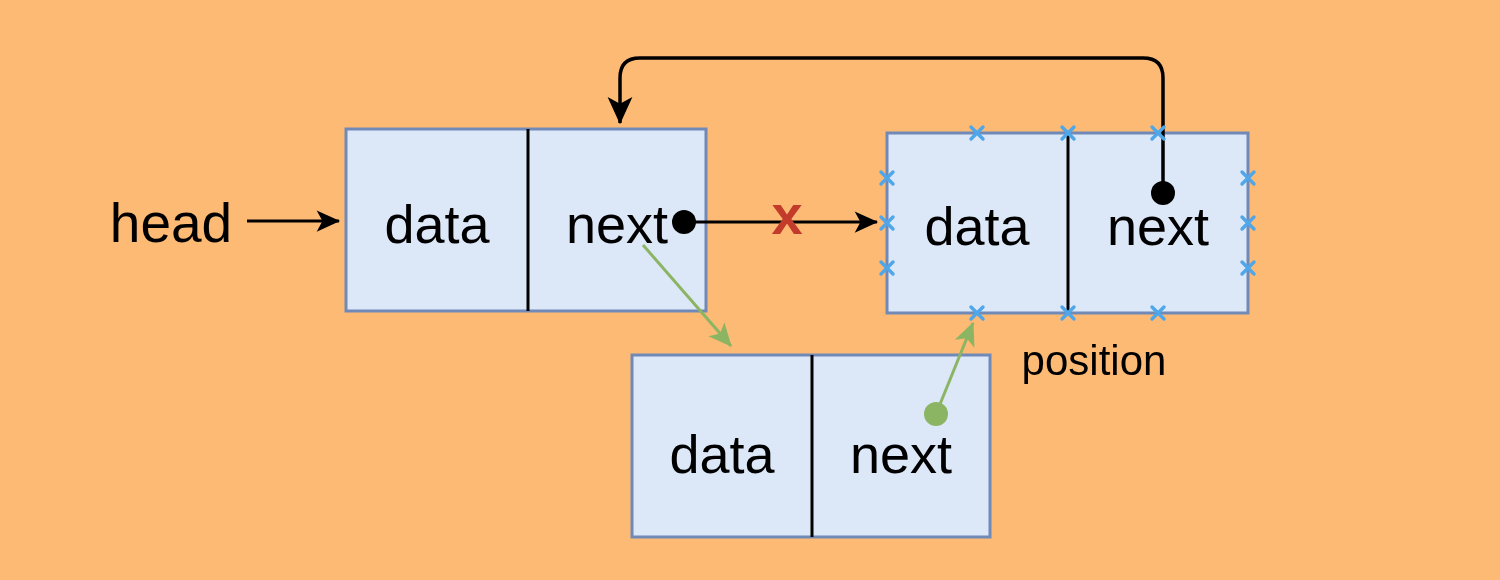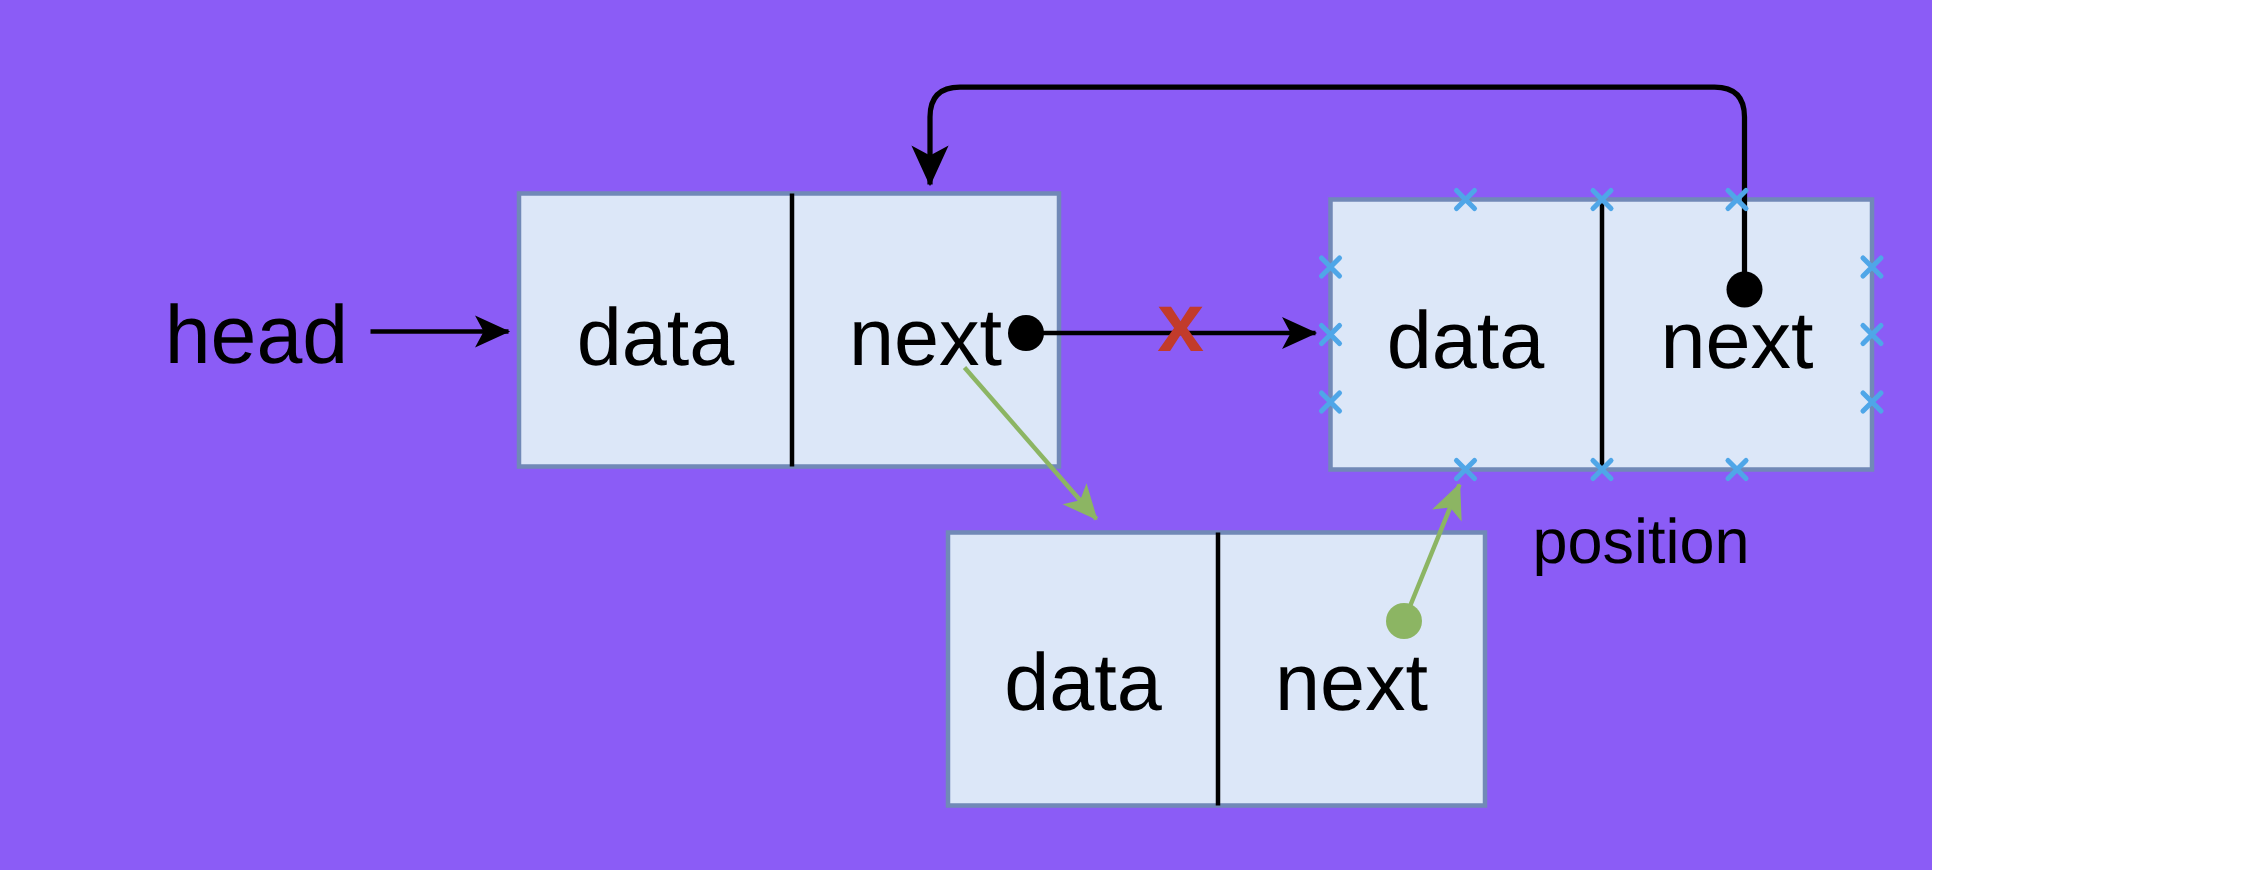--- a/index.html
+++ b/index.html
@@ -1,16 +1,16 @@
 <!DOCTYPE html>
 <html><head>
 <meta charset="utf-8">
 <style>
   html,body{margin:0;padding:0;background:#ffffff;}
-  .canvas{position:relative;width:1288px;height:580px;background:#8b5cf6;overflow:hidden;}
+  .canvas{position:relative;width:1500px;height:580px;background:#fdba74;overflow:hidden;}
   svg{display:block;}
   text{font-family:"Liberation Sans","DejaVu Sans",sans-serif;fill:#000000;}
   .node-label{font-size:54px;}
   .head-label{font-size:55px;}
   .position-label{font-size:42px;}
   .broken-x{font-size:56px;font-weight:bold;fill:#C23B2B;}
 </style>
 </head>
 <body>
 

